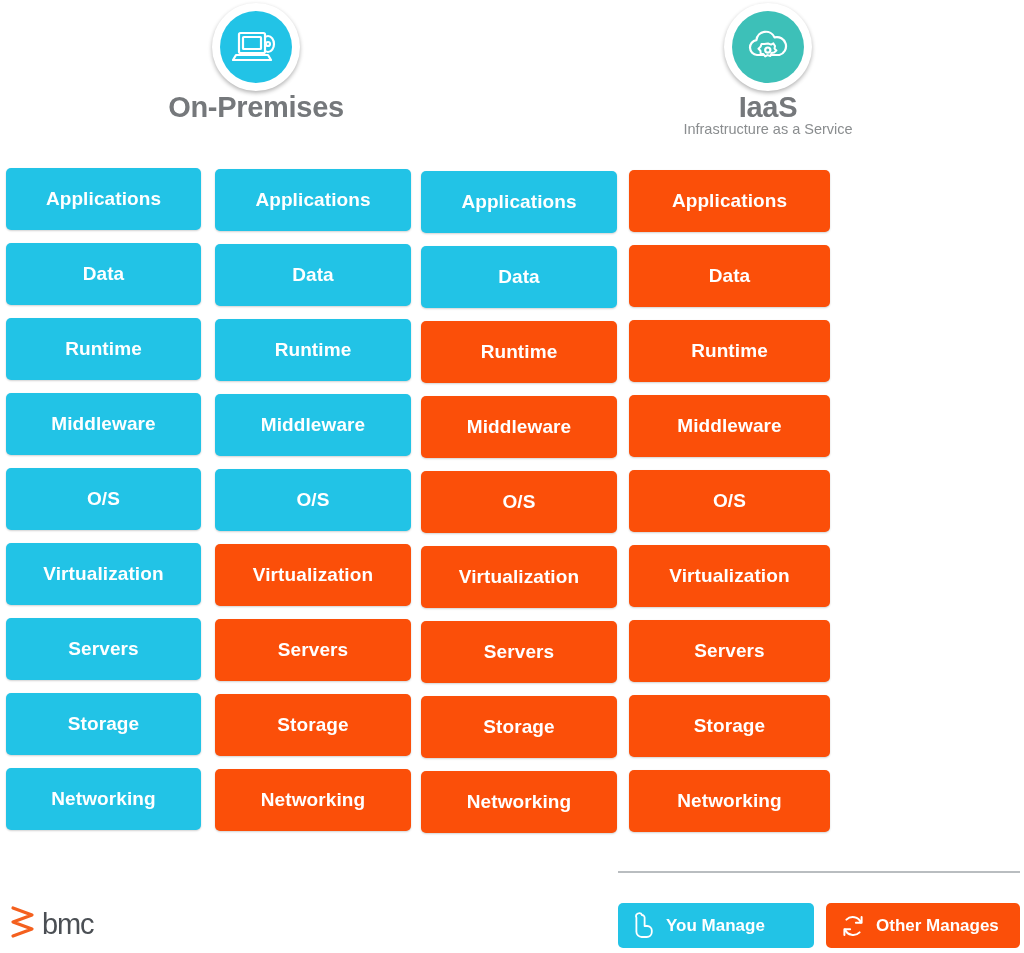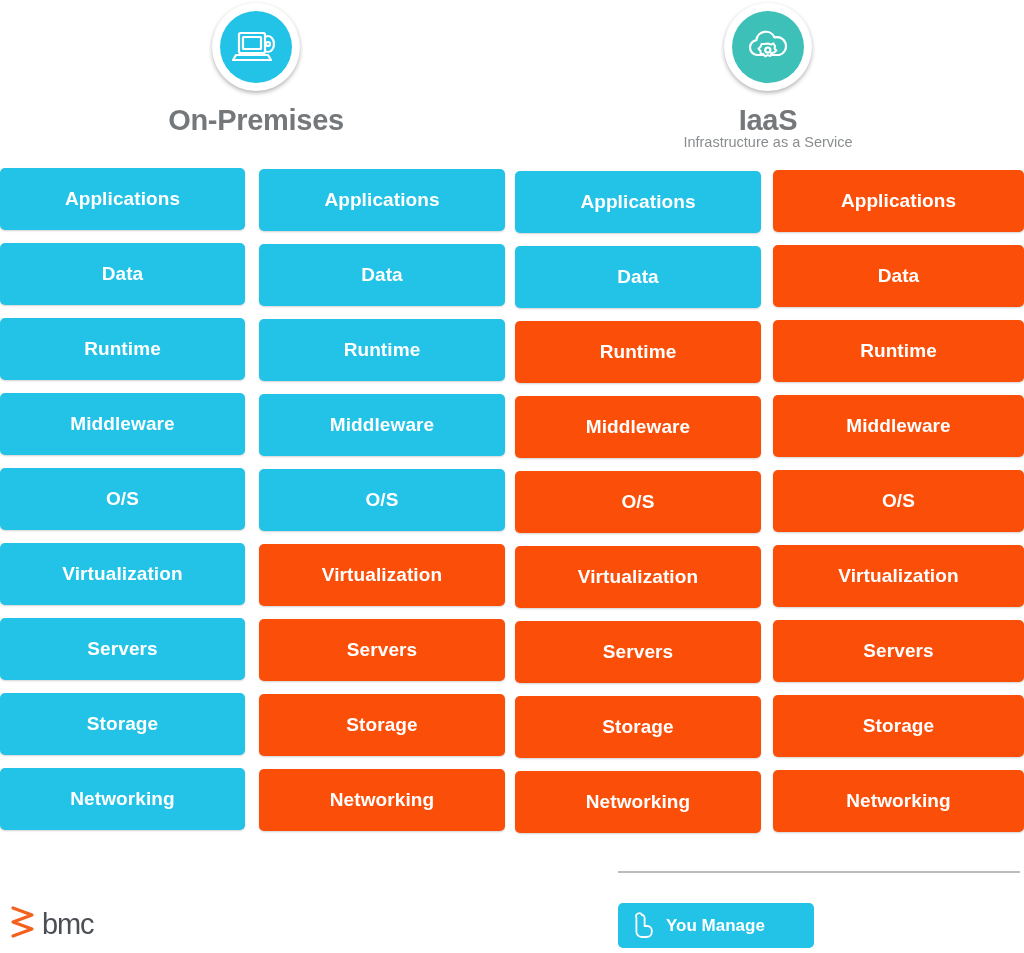--- a/index.html
+++ b/index.html
@@ -53,40 +53,40 @@
     width: 72px;
     height: 72px;
     border-radius: 50%;
     display: flex;
     align-items: center;
     justify-content: center;
   }
   .badge svg { display: block; }
 
   .head-title {
-    margin-top: 14px;
+    margin-top: 1px;
     font-size: 29px;
     font-weight: bold;
     color: #75787b;
     letter-spacing: -0.3px;
     line-height: 1.05;
   }
   .head-sub {
     font-size: 14.5px;
     color: #8a8d8f;
     line-height: 1.1;
   }
   .head-sub.empty { visibility: hidden; }
 
   
   .grid {
     position: absolute;
-    left: 0;
+    left: 6px;
     top: 168px;
-    width: 1024px;
+    width: 824px;
     height: 678px;
     display: flex;
   }
   .stack-col {
     flex: 1 1 25%;
     display: flex;
     flex-direction: column;
     padding: 0 6px;
     box-sizing: border-box;
   }
@@ -269,15 +269,26 @@
 
   <div class="legend">
     <div class="legend-btn you" style="background: rgb(34, 195, 230);">
       <span>
         <svg width="24" height="28" viewBox="0 0 24 28" fill="none" stroke="#ffffff" stroke-width="1.8" stroke-linejoin="round" stroke-linecap="round">
           <path d="M10 3 a2.6 2.6 0 0 1 2.6 2.6 V14 h2.6 a4.6 4.6 0 0 1 4.6 4.6 v1.4 a5 5 0 0 1 -5 5 h-5.2 a5.2 5.2 0 0 1 -5.2 -5.2 V5.6 A2.6 2.6 0 0 1 10 3 Z"></path>
         </svg>
       </span>
       <span>You Manage</span>
     </div>
+    <div class="legend-btn other" style="background: rgb(251, 79, 9);">
+      <span>
+        <svg width="26" height="26" viewBox="0 0 26 26" fill="none" stroke="#ffffff" stroke-width="2" stroke-linejoin="round" stroke-linecap="round">
+          <path d="M21 9.5 A9 9 0 0 0 6.4 6.6"></path>
+          <path d="M5 16.5 A9 9 0 0 0 19.6 19.4"></path>
+          <path d="M21.6 4 L21.6 9.8 L15.9 9.8"></path>
+          <path d="M4.4 22 L4.4 16.2 L10.1 16.2"></path>
+        </svg>
+      </span>
+      <span>Other Manages</span>
+    </div>
   </div>
 
 </div>
 
 </body></html>

